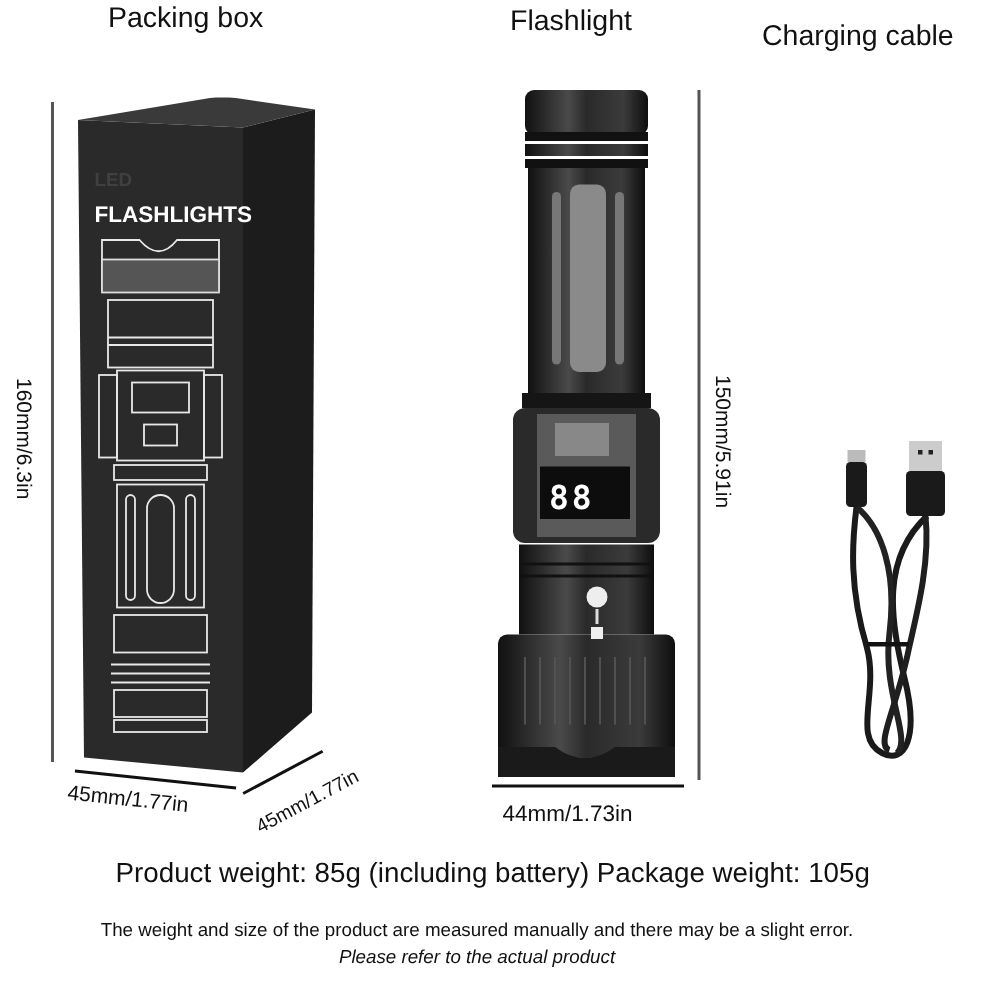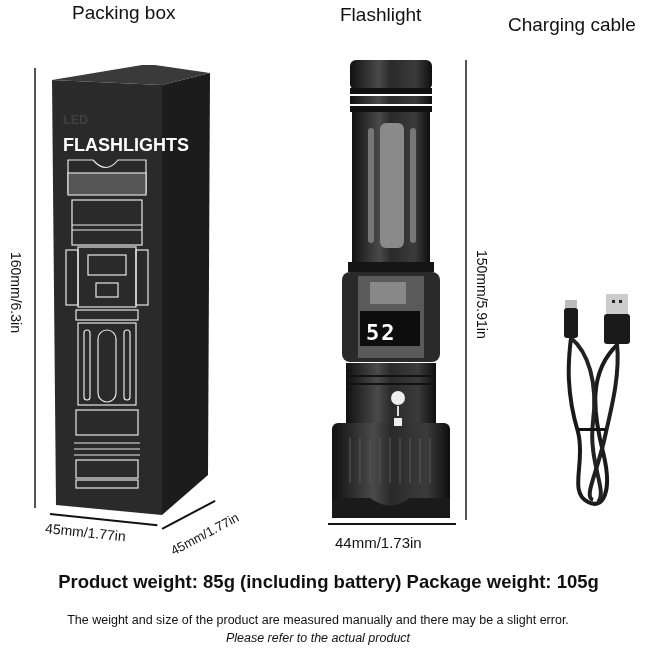--- a/index.html
+++ b/index.html
@@ -1,21 +1,21 @@
 <!DOCTYPE html>
 <html><head>
 <meta charset="utf-8">
 <style>
   html,body{margin:0;padding:0;background:#fff;}
   body{width:657px;height:657px;position:relative;overflow:hidden;font-family:"Liberation Sans",sans-serif;color:#111;}
   .abs{position:absolute;}
   .title{font-size:19px;color:#111;white-space:nowrap;}
   .dimline{background:#555;}
   .vtext{font-size:14px;white-space:nowrap;transform-origin:left top;}
-  .weight{font-size:18.5px;white-space:nowrap;left:0;width:657px;text-align:center;font-weight:bold;}
+  .weight{font-size:18.5px;white-space:nowrap;left:0;width:657px;text-align:center;}
   .note{font-size:12.5px;white-space:nowrap;left:0;width:636px;text-align:center;}
   svg{display:block;}
 </style>
 </head>
 <body>
 
 <div class="abs title" style="left:72px;top:2px;">Packing box</div>
 <div class="abs title" style="left:340px;top:4px;">Flashlight</div>
 <div class="abs title" style="left:508px;top:14px;">Charging cable</div>
 
@@ -50,21 +50,21 @@
       <rect x="28" y="345" width="62" height="25"></rect>
       <line x1="26" y1="378" x2="92" y2="378"></line>
       <line x1="26" y1="384" x2="92" y2="384"></line>
       <line x1="26" y1="390" x2="92" y2="390"></line>
       <rect x="28" y="395" width="62" height="18"></rect>
       <rect x="28" y="415" width="62" height="8"></rect>
     </g>
   </svg>
 </div>
 <div class="abs" style="left:63px;top:113px;font-size:12.5px;font-weight:bold;color:#404040;white-space:nowrap;">LED</div>
-<div class="abs" style="left:63px;top:135px;font-size:18px;font-weight:bold;color:#fff;white-space:nowrap;">FLASHLIGHTS</div>
+<div class="abs" style="left:63px;top:135px;font-size:15px;font-weight:bold;color:#fff;white-space:nowrap;">FLASHLIGHTS</div>
 
 <div class="abs" style="left:50px;top:513px;width:108px;height:1.5px;background:#111;transform:rotate(6deg);transform-origin:left center;"></div>
 <div class="abs" style="left:46px;top:520px;font-size:14px;white-space:nowrap;transform:rotate(6deg);transform-origin:left top;">45mm/1.77in</div>
 <div class="abs" style="left:162px;top:528px;width:60px;height:1.5px;background:#111;transform:rotate(-28deg);transform-origin:left center;"></div>
 <div class="abs" style="left:168px;top:545px;font-size:13px;white-space:nowrap;transform:rotate(-28deg);transform-origin:left top;">45mm/1.77in</div>
 
 <div class="abs" style="left:330px;top:58px;">
   <svg width="120" height="465" viewBox="0 0 120 465">
     <defs>
       <linearGradient id="metal" x1="0" x2="1">
@@ -107,21 +107,21 @@
         <line x1="90" y1="380" x2="90" y2="425"></line>
       <line x1="100" y1="380" x2="100" y2="425"></line>
     </g>
     <path d="M2,440 L40,440 Q60,455 80,440 L120,440 L120,460 L2,460 Z" fill="#1a1a1a"></path>
 
     <circle cx="68" cy="340" r="7" fill="#eee"></circle>
     <rect x="64" y="360" width="8" height="8" fill="#eee"></rect>
     <line x1="68" y1="348" x2="68" y2="358" stroke="#ddd" stroke-width="2"></line>
   </svg>
 </div>
-<div class="abs" style="left:366px;top:320px;font-family:'DejaVu Sans Mono',monospace;font-size:22px;font-weight:bold;color:#fff;letter-spacing:2px;">52</div>
+<div class="abs" style="left:366px;top:320px;font-family:'DejaVu Sans Mono',monospace;font-size:22px;font-weight:bold;color:#fff;letter-spacing:2px;">88</div>
 
 <div class="abs dimline" style="left:465px;top:60px;width:1.5px;height:460px;"></div>
 <div class="abs vtext" style="left:490px;top:250px;transform:rotate(90deg);transform-origin:left top;">150mm/5.91in</div>
 
 <div class="abs" style="left:328px;top:523px;width:128px;height:1.5px;background:#111;"></div>
 <div class="abs" style="left:335px;top:534px;font-size:15px;white-space:nowrap;">44mm/1.73in</div>
 
 <div class="abs" style="left:558px;top:292px;">
   <svg width="90" height="215" viewBox="0 0 90 215">
     <rect x="7" y="8" width="12" height="8" fill="#bbb"></rect>

